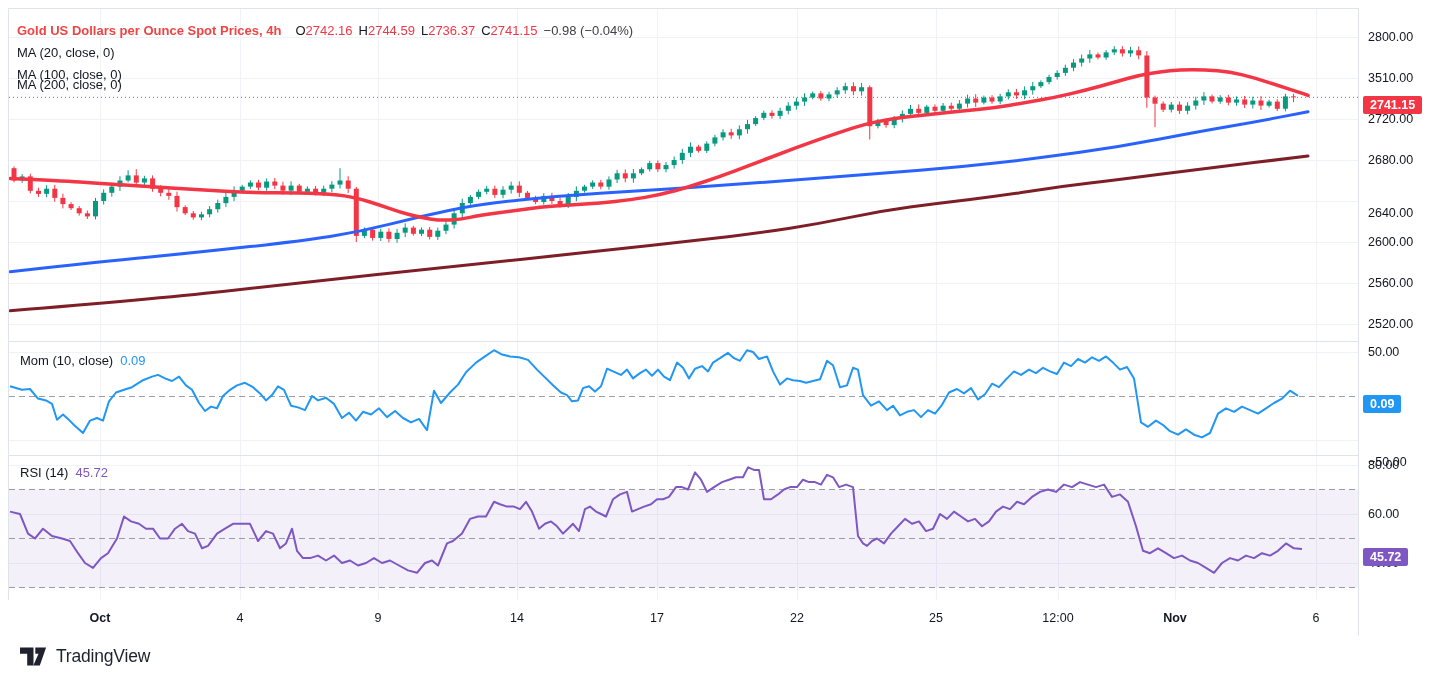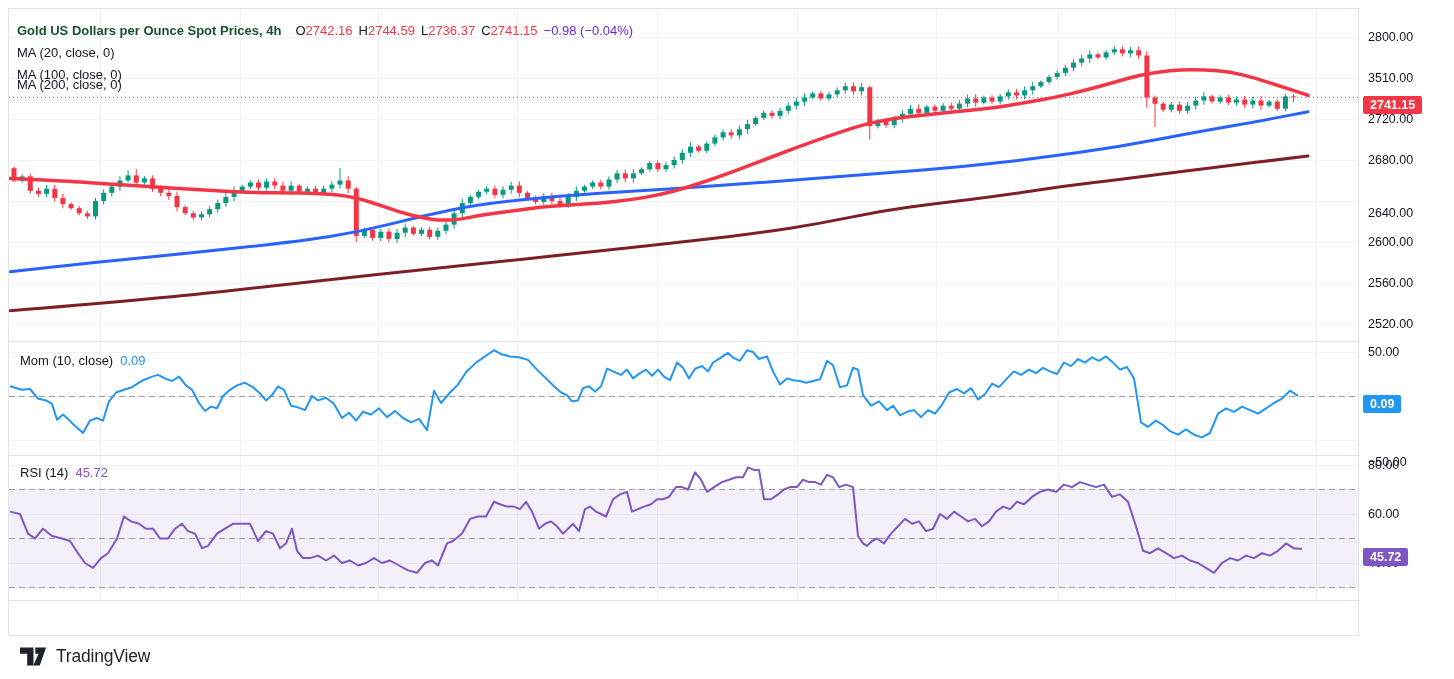--- a/index.html
+++ b/index.html
@@ -16,24 +16,24 @@
     border:1px solid #E0E3EB;pointer-events:none;box-sizing:border-box;}
   .sep{position:absolute;left:8px;width:1437px;height:1px;background:#E0E3EB;}
   .vsep{position:absolute;left:1358px;top:8px;width:1px;height:628px;background:#E0E3EB;}
 
   .legend{position:absolute;left:17px;top:0;font-size:13px;z-index:5;}
   .legend-row{position:absolute;left:0;white-space:nowrap;line-height:22px;height:22px;}
   .lr-title{top:20px;}
   .lr-ma20{top:42px;}
   .lr-ma100{top:64px;}
   .lr-ma200{top:74px;}
-  .sym-title{font-weight:700;color:#14532d;margin-right:8px;}
+  .sym-title{font-weight:700;color:#ef4444;margin-right:8px;}
   .ohlc-letter{color:#131722;margin-left:6px;}
   .ohlc-val{color:#F23645;}
-  .chg{color:#6d28d9;margin-left:6px;}
+  .chg{color:#404040;margin-left:6px;}
   .ind-label{color:#131722;}
   .mom-legend{position:absolute;left:20px;top:350px;font-size:13px;line-height:22px;z-index:5;white-space:nowrap;}
   .rsi-legend{position:absolute;left:20px;top:462px;font-size:13px;line-height:22px;z-index:5;white-space:nowrap;}
   .mom-val{color:#2196F3;margin-left:7px;}
   .rsi-val{color:#7E57C2;margin-left:7px;}
 
   .price-axis{position:absolute;left:1359px;top:8px;width:95px;height:628px;background:#ffffff;z-index:4;}
   .axis-label{position:absolute;left:9px;font-size:12.5px;color:#131722;line-height:18px;height:18px;}
   .badge{position:absolute;left:4px;color:#fff;font-size:12.5px;font-weight:700;
     line-height:18px;height:18px;padding:0 7px;border-radius:2px;z-index:6;}
@@ -467,20 +467,32 @@
       <div class="axis-label" style="top: 225px;">2600.00</div>
       <div class="axis-label" style="top: 266px;">2560.00</div>
       <div class="axis-label" style="top: 307px;">2520.00</div>
       <div class="axis-label" style="top: 335px;">50.00</div>
       <div class="axis-label" style="top: 445px;">−50.00</div>
       <div class="axis-label" style="top: 448px;">80.00</div>
       <div class="axis-label" style="top: 497px;">60.00</div>
       <div class="axis-label" style="top: 546px;">40.00</div>
     </div>
 
+  <div class="time-axis" id="time-axis">
+      <div class="time-label bold" style="left: 100px;">Oct</div>
+      <div class="time-label" style="left: 240px;">4</div>
+      <div class="time-label" style="left: 378px;">9</div>
+      <div class="time-label" style="left: 517px;">14</div>
+      <div class="time-label" style="left: 657px;">17</div>
+      <div class="time-label" style="left: 797px;">22</div>
+      <div class="time-label" style="left: 936px;">25</div>
+      <div class="time-label" style="left: 1058px;">12:00</div>
+      <div class="time-label bold" style="left: 1175px;">Nov</div>
+      <div class="time-label" style="left: 1316px;">6</div>
+    </div>
 
   <div class="logo">
     <svg width="27" height="21" viewBox="0 0 30 22">
       <path fill="#1E222D" d="M0 1 H15 V21 H8 V8 H0 Z"></path>
       <path fill="#1E222D" d="M17 1 h12 l-7 20 h-7.2 l5.8 -13 H17 Z"></path>
     </svg>
     <span class="logo-text">TradingView</span>
   </div>
 
 </div>

